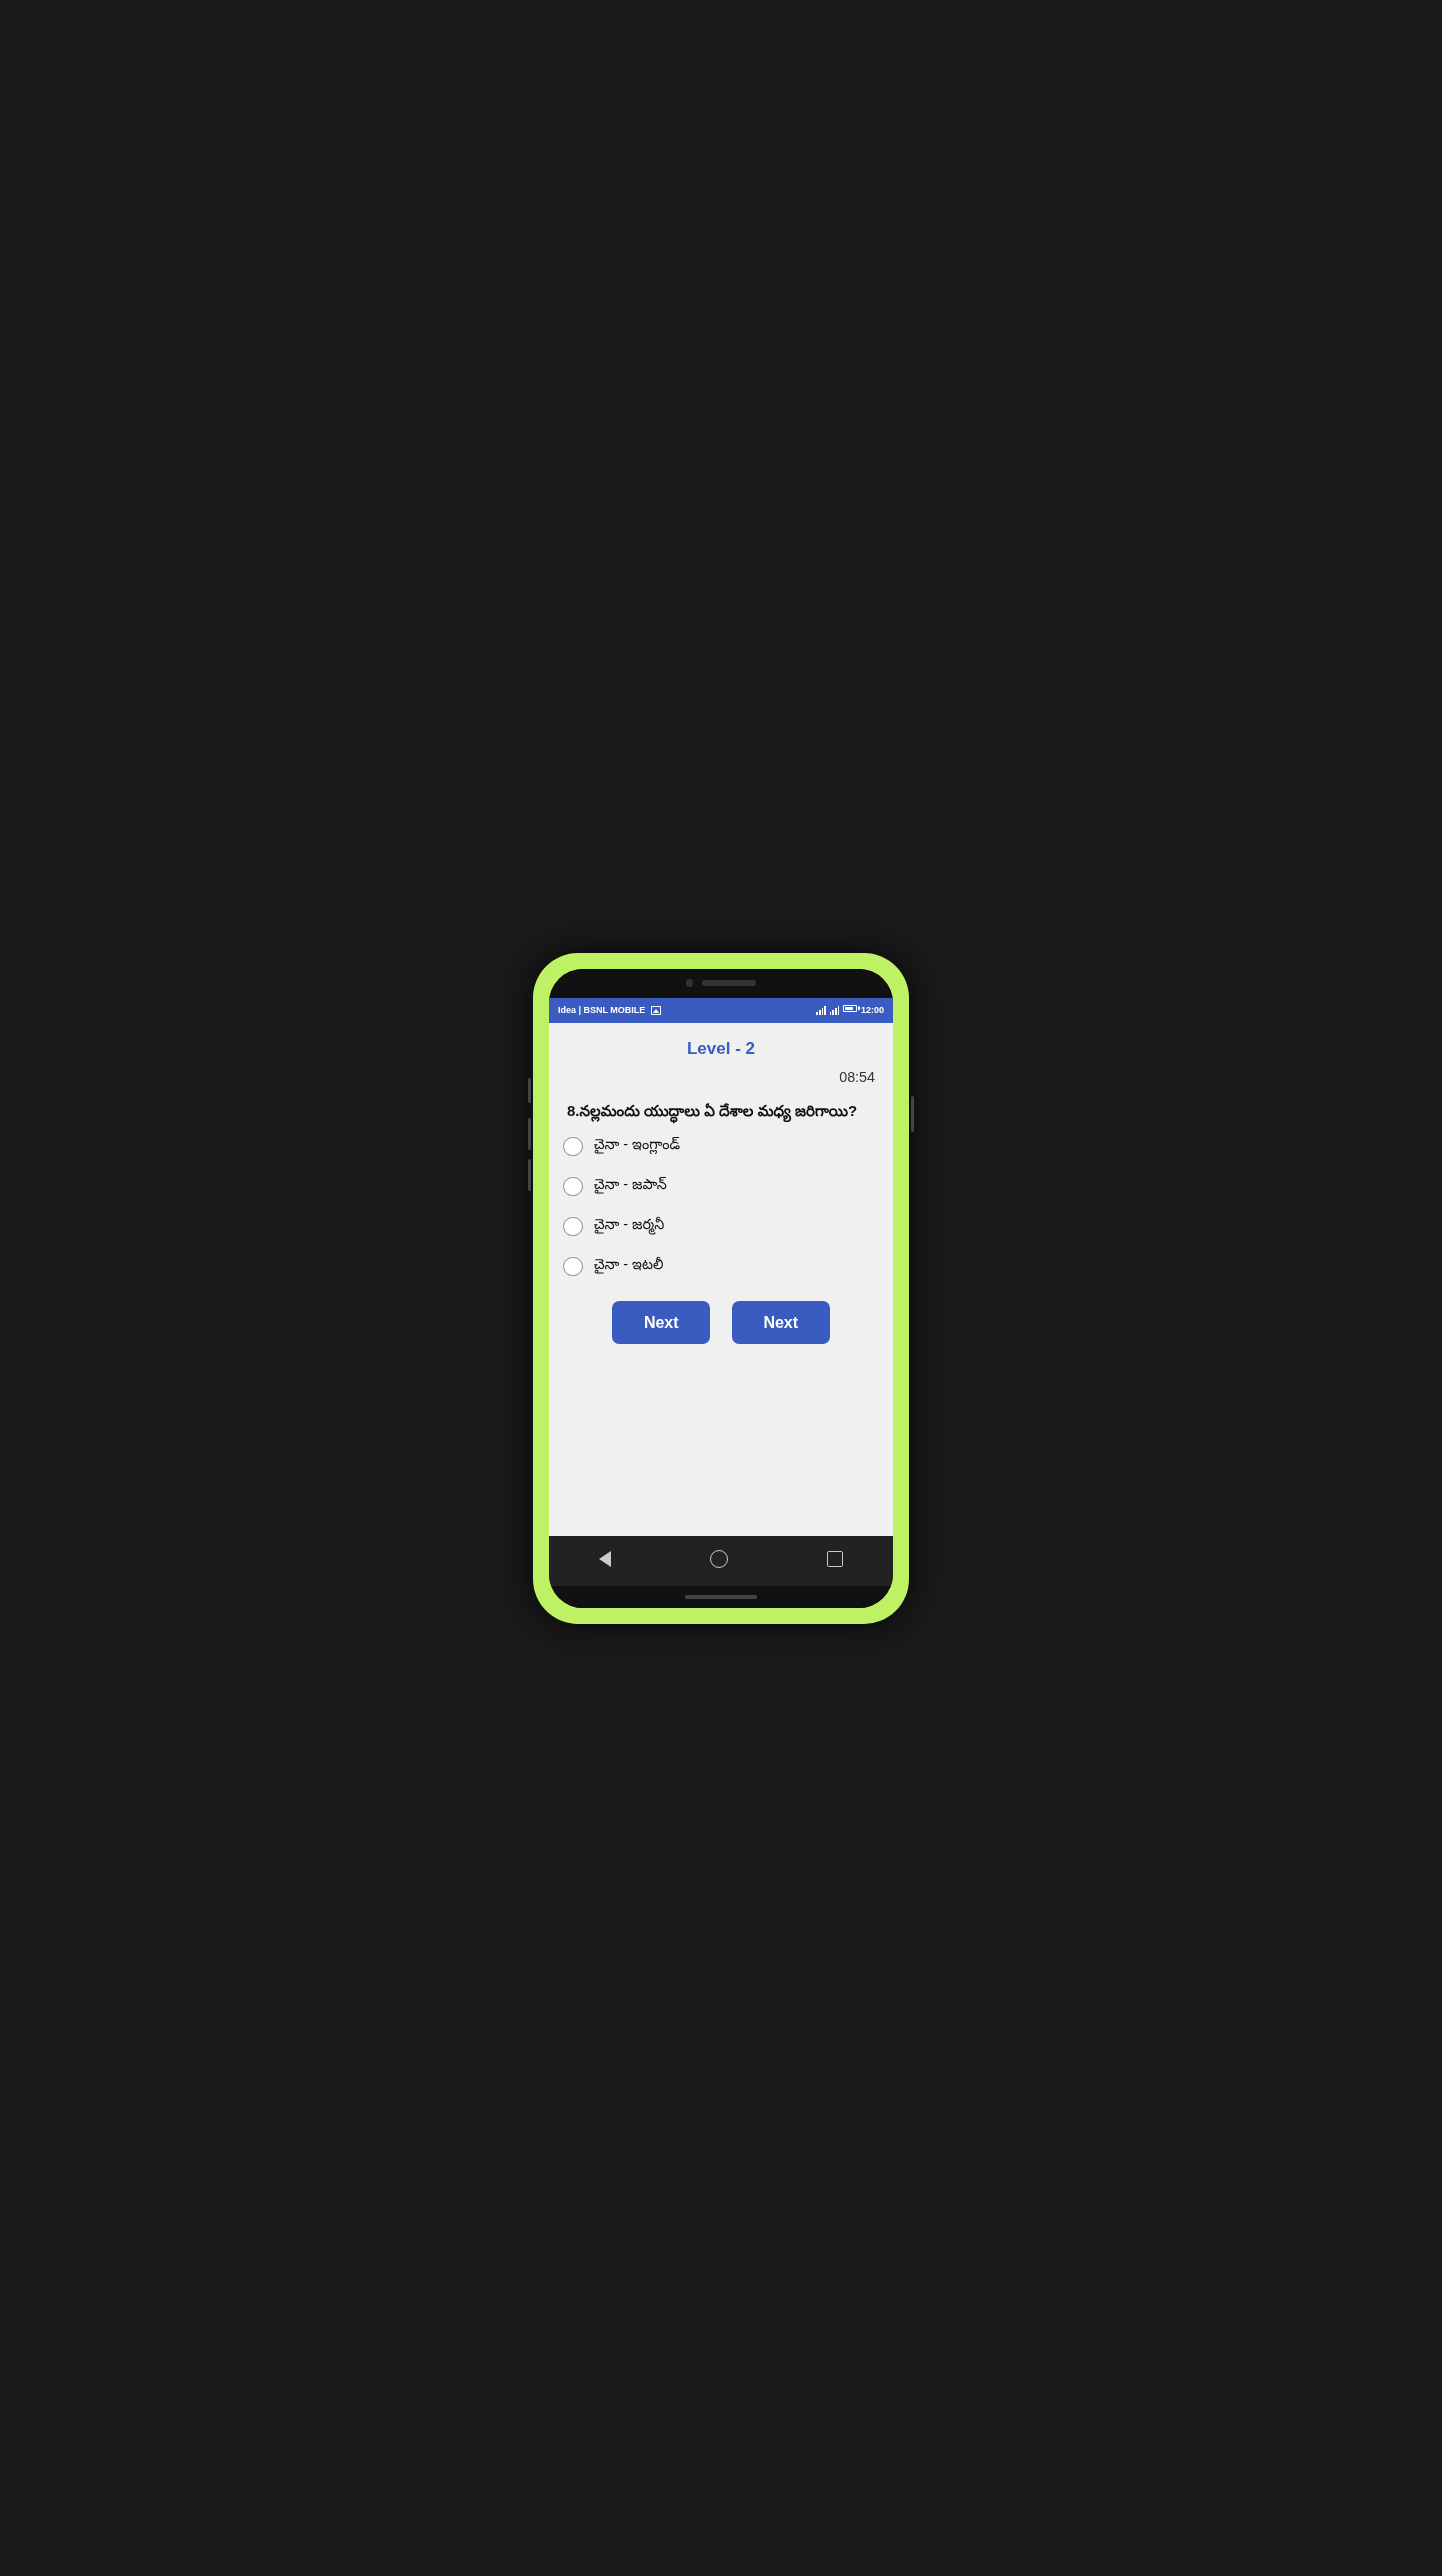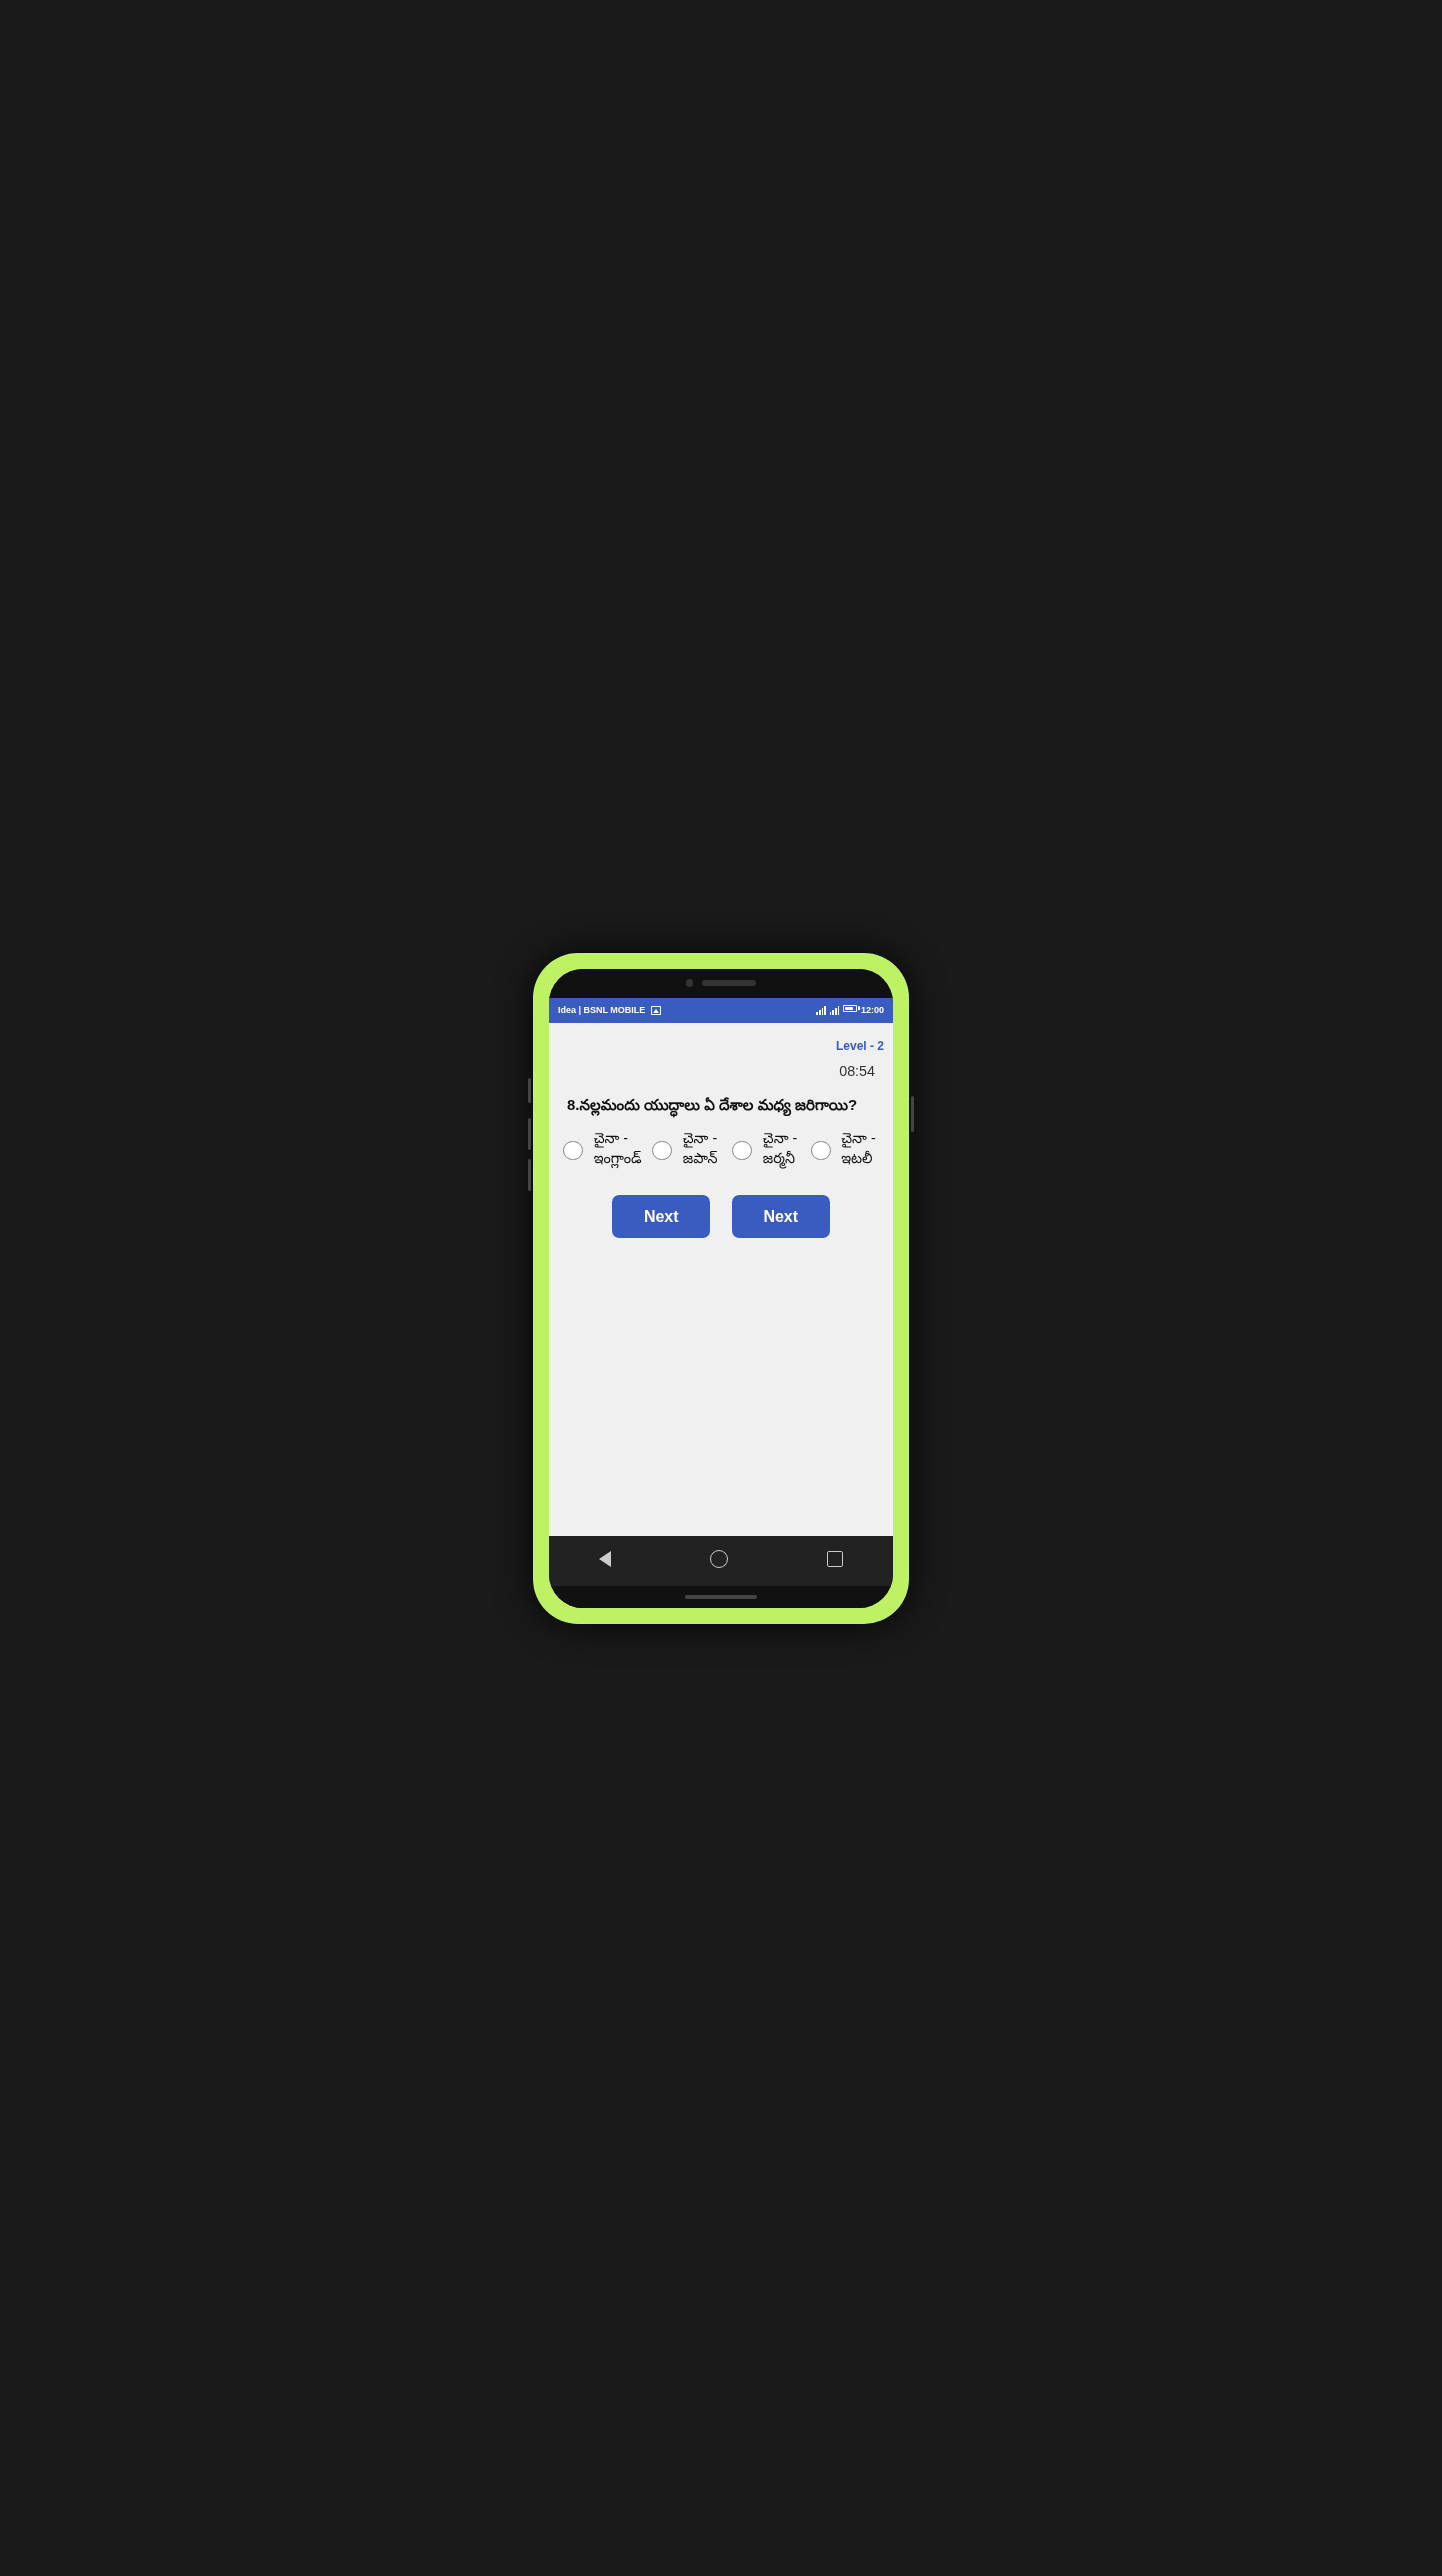--- a/index.html
+++ b/index.html
@@ -132,23 +132,23 @@
     
     .screen-content {
       background: #f0f0f0;
       flex: 1;
       overflow-y: auto;
       display: flex;
       flex-direction: column;
     }
 
     .level-title {
-      text-align: right;
+      text-align: center;
       color: #3a5bbf;
-      font-size: 12px;
+      font-size: 17px;
       font-weight: bold;
       padding: 16px 9px 7.2px;
     }
 
     .timer {
       text-align: right;
       padding: 3.6px 18px 9px;
       font-size: 14.3px;
       color: #333;
       font-weight: normal;
@@ -158,22 +158,22 @@
       padding: 5.4px 18px 14.3px;
       font-size: 15px;
       font-weight: bold;
       color: #111;
       line-height: 1.5;
     }
 
     .options-container {
       padding: 0 14.3px;
       display: flex;
-      flex-direction: row;
-      gap: 10px;
+      flex-direction: column;
+      gap: 20px;
     }
 
     .option-item {
       display: flex;
       align-items: center;
       gap: 10.7px;
       cursor: pointer;
     }
 
     .radio-circle {

